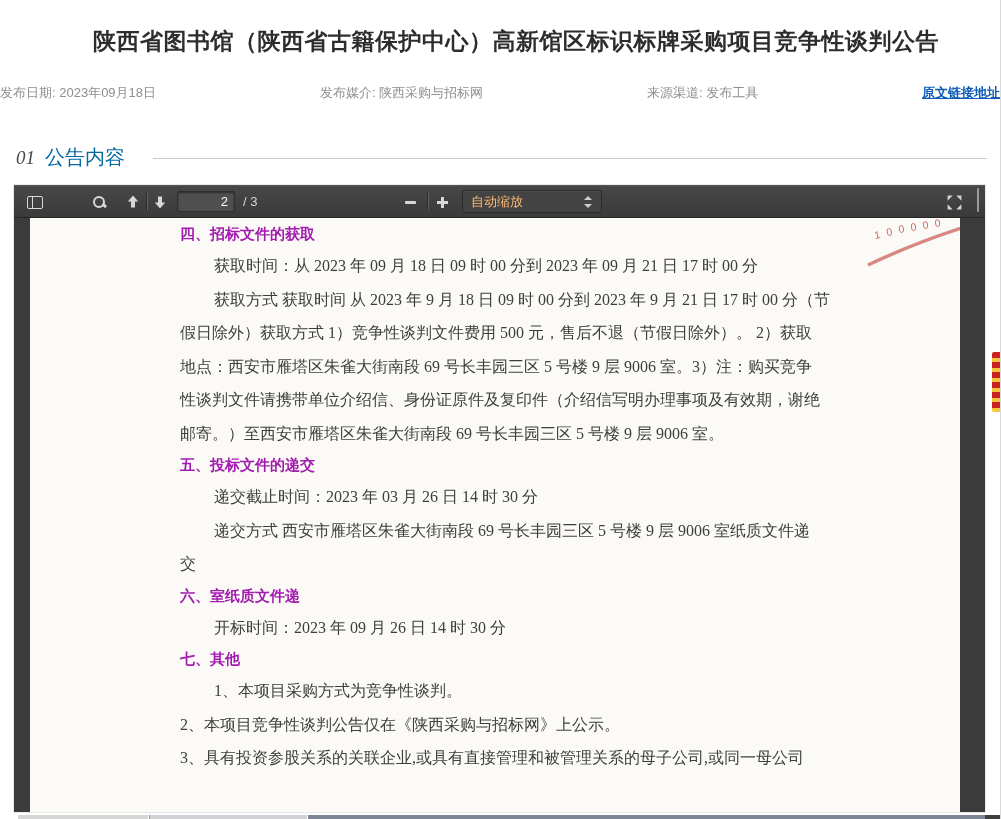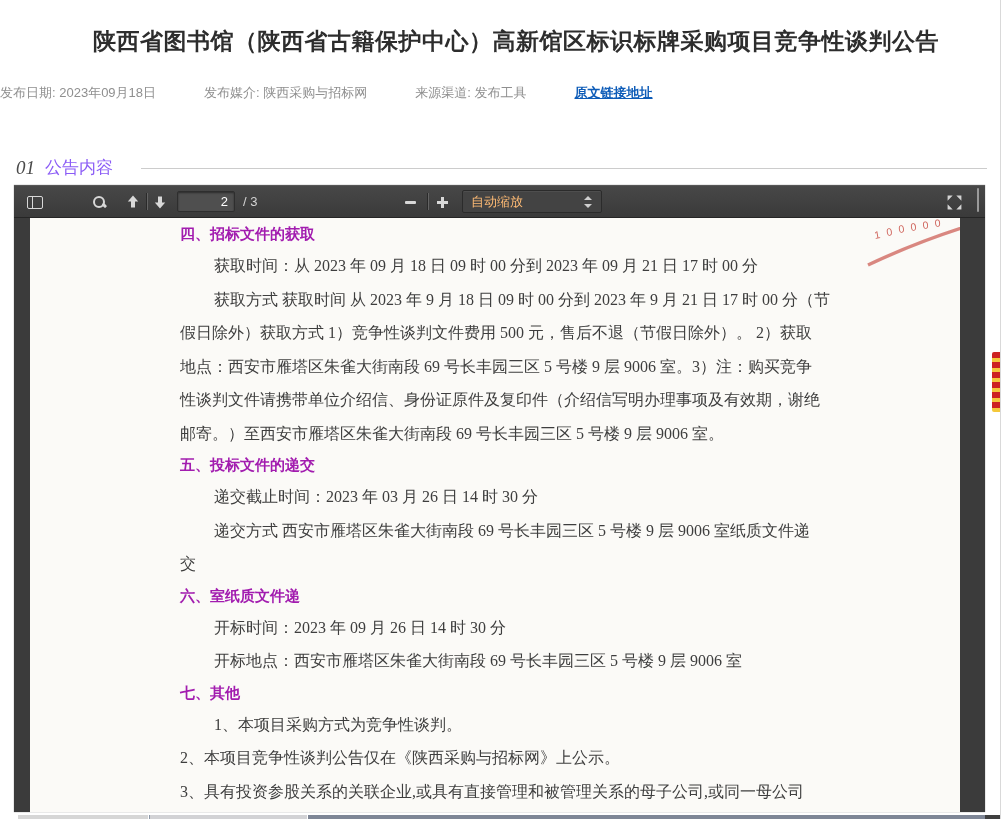--- a/index.html
+++ b/index.html
@@ -15,37 +15,37 @@
   
   .page-title {
     position:absolute; top:26px; left:0; right:0;
     text-align:center;
     font-size:23px; font-weight:700; color:#2d2d2d;
     letter-spacing:0.5px;
     margin-left:32px;
   }
   .meta-row {
     position:absolute; top:84px; left:0; right:0;
-    display:flex; justify-content:flex-start; align-items:center; gap:48px;
+    display:flex; justify-content:space-between; align-items:center; gap:48px;
     font-size:13px; color:#8f8f8f;
   }
   .meta-link {
     color:#0e5cb8; font-weight:700; text-decoration:underline; cursor:pointer;
   }
 
   
   .section-header {
     position:absolute; top:144px; left:16px; right:13px;
-    display:flex; align-items:center;margin-top:12px;
+    display:flex; align-items:center;
   }
   .section-number {
     font-family:"Liberation Serif", serif;
     font-style:italic; font-size:19px; color:#4a4a4a; margin-right:10px;
   }
-  .section-title { font-size:17px; color:#8b5cf6; }
+  .section-title { font-size:20px; color:#0369a1; }
   .section-divider {
     flex:1; height:1px; background:#cccccc; margin-left:28px; margin-top:2px;
   }
 
   
   .pdf-viewer {
     position:absolute; left:14px; top:185px; width:971px; height:627px;
     background:#3b3b3b;
     box-shadow:0 0 1px rgba(0,0,0,.5);
   }
@@ -226,21 +226,20 @@
         <div class="line indent">递交截止时间：2023 年 03 月 26 日  14 时 30 分</div>
 
         <div class="line indent">递交方式 西安市雁塔区朱雀大街南段 69 号长丰园三区 5 号楼 9 层 9006 室纸质文件递</div>
 
         <div class="line flush">交</div>
 
         <div class="line heading">六、室纸质文件递</div>
 
         <div class="line indent">开标时间：2023 年 09 月 26 日  14 时 30 分</div>
 
-        <div class="line indent">开标地点：西安市雁塔区朱雀大街南段 69 号长丰园三区 5 号楼 9 层 9006 室</div>
 
         <div class="line heading">七、其他</div>
 
         <div class="line indent">1、本项目采购方式为竞争性谈判。</div>
 
         <div class="line flush">2、本项目竞争性谈判公告仅在《陕西采购与招标网》上公示。</div>
 
         <div class="line flush">3、具有投资参股关系的关联企业,或具有直接管理和被管理关系的母子公司,或同一母公司</div>
       </div>
   </div>

